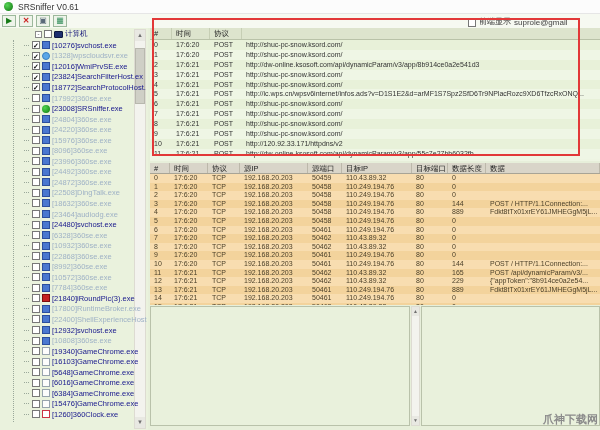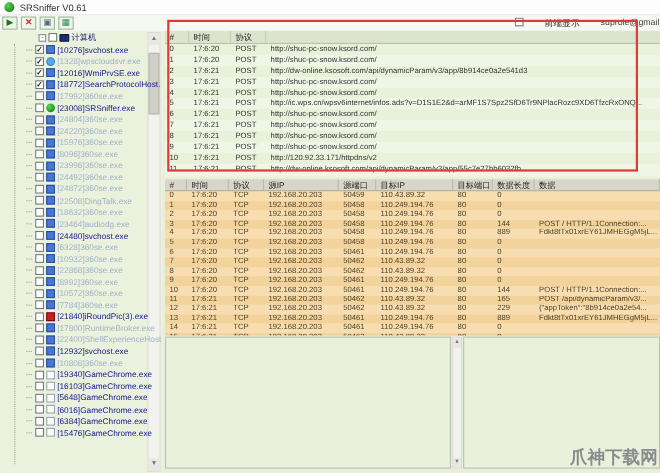--- a/index.html
+++ b/index.html
@@ -16,21 +16,21 @@
 
   
   .toolbar { position:absolute; left:0; top:14px; width:600px; height:14px; background:#f6f9f1;
              display:flex; align-items:center; gap:3px; padding-left:2px; }
   .tbtn { width:14px; height:12px; border:1px solid #9cb89c; background:#eef4ea; font-size:8px;
           line-height:10px; text-align:center; overflow:hidden; }
   .tbtn.g1 { color:#157a15; } .tbtn.g2 { color:#cc2222; font-weight:bold; }
   .tbtn.g3 { color:#5a6a7a; } .tbtn.g4 { color:#2e8b57; }
 
   .front-display { position:absolute; left:468px; top:16px; width:132px; height:11px;
-                   display:flex; align-items:flex-start; gap:19px; font-size:8px; color:#333;
+                   display:flex; align-items:flex-end; gap:3px; font-size:8px; color:#333;
                    white-space:nowrap; overflow:hidden; }
   .cb-sm { width:8px; height:8px; border:1px solid #777; background:#fff; flex:0 0 auto; }
   .fd-email { font-size:8px; color:#444; }
 
   
   .tree-panel { position:absolute; left:0; top:28px; width:148px; height:402px; background:#eaf2dd; overflow:hidden; }
   .tree-vline { position:absolute; left:13px; top:12px; bottom:8px; width:0; border-left:1px dotted #9aa89a; }
   .tree-root { position:relative; display:flex; align-items:center; gap:2px; height:12px; padding-left:2px; z-index:2;margin-left:33px; }
   .expand-box { width:7px; height:7px; border:1px solid #8a8a8a; background:#fff; font-size:6px;
                 line-height:5px; text-align:center; color:#333; }
@@ -87,21 +87,21 @@
                 border:1px solid #b9c2aa; }
   .pane-scroll{ position:absolute; left:411px; top:306px; width:9px; height:120px; background:#f3f3ee;
                 border:1px solid #dddbd2; }
   .pane-scroll .sarrow { width:7px; font-size:5px; height:9px; line-height:9px; }
   .pane-right { position:absolute; left:421px; top:306px; width:179px; height:120px; background:#e9f1dc;
                 border:1px solid #b9c2aa; }
 
   
   .red-box { position:absolute; left:152px; top:18px; width:428px; height:138px;
              border:2px solid #e23838; pointer-events:none; z-index:5; }
-  .watermark { position:absolute; right:2px; bottom:3px; font-size:16px; font-weight:bold;
+  .watermark { position:absolute; right:2px; bottom:3px; font-size:11px; font-weight:bold;
                color:#8b8b8b; z-index:6; }
 </style>
 </head>
 <body>
 
 <div class="window">
 
   <div class="titlebar">
     <span class="app-dot"></span>
     <span class="wtitle">SRSniffer V0.61</span>
@@ -140,20 +140,25 @@
       <span class="tlabel inactive">[1328]wpscloudsvr.exe</span>
     </div>
         <div class="titem">
       <span class="cb">✓</span>
       <span class="ticon ic-app"></span>
       <span class="tlabel active">[12016]WmiPrvSE.exe</span>
     </div>
         <div class="titem">
       <span class="cb">✓</span>
       <span class="ticon ic-app"></span>
+      <span class="tlabel active">[23824]SearchFilterHost.ex</span>
+    </div>
+        <div class="titem">
+      <span class="cb">✓</span>
+      <span class="ticon ic-app"></span>
       <span class="tlabel active">[18772]SearchProtocolHost.</span>
     </div>
         <div class="titem">
       <span class="cb"></span>
       <span class="ticon ic-app"></span>
       <span class="tlabel inactive">[17992]360se.exe</span>
     </div>
         <div class="titem">
       <span class="cb"></span>
       <span class="ticon ic-sniffer"></span>
@@ -291,20 +296,25 @@
     </div>
         <div class="titem">
       <span class="cb"></span>
       <span class="ticon ic-white"></span>
       <span class="tlabel active">[6384]GameChrome.exe</span>
     </div>
         <div class="titem">
       <span class="cb"></span>
       <span class="ticon ic-white"></span>
       <span class="tlabel active">[15476]GameChrome.exe</span>
+    </div>
+        <div class="titem">
+      <span class="cb"></span>
+      <span class="ticon ic-clock"></span>
+      <span class="tlabel active">[1260]360Clock.exe</span>
     </div>
       </div>
   </div>
 
   <div class="vscroll">
     <span class="sarrow up">▲</span>
     <span class="sthumb"></span>
     <span class="sarrow dn">▼</span>
   </div>
 

